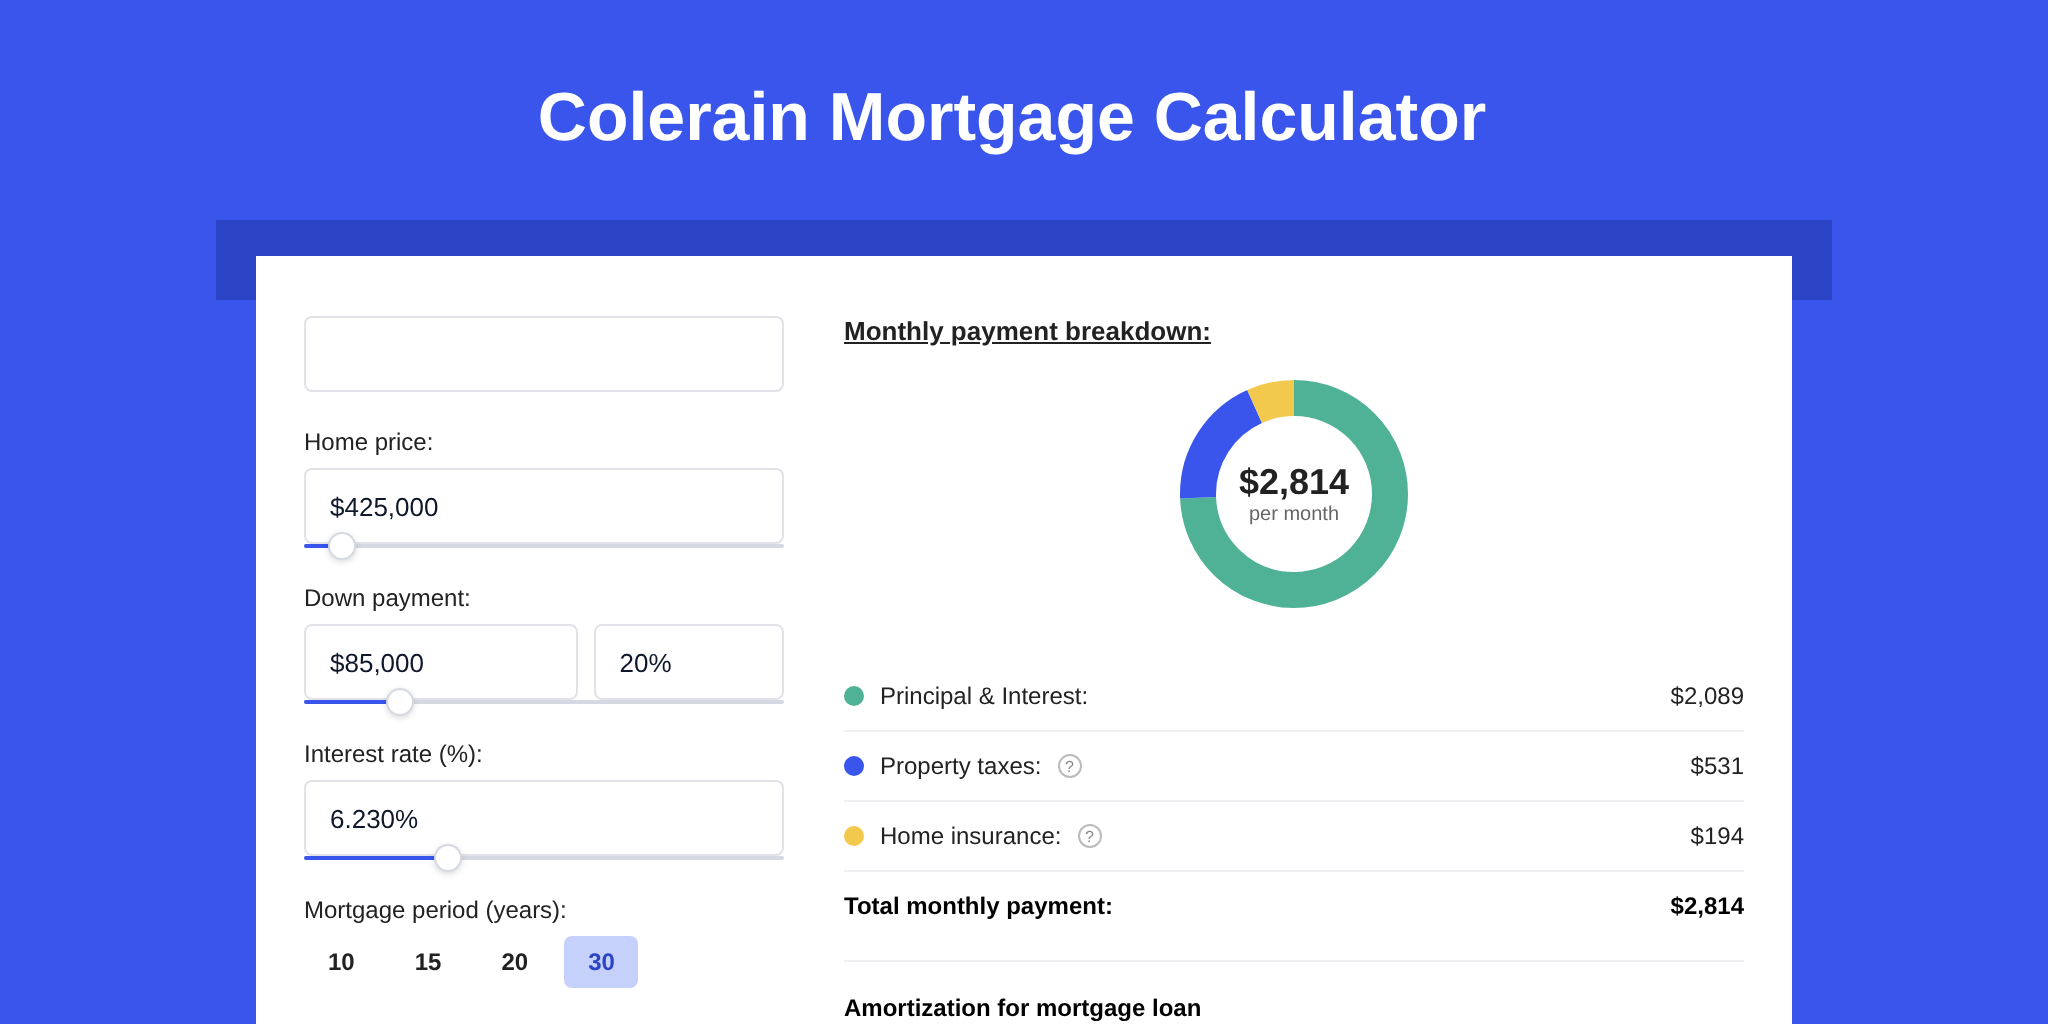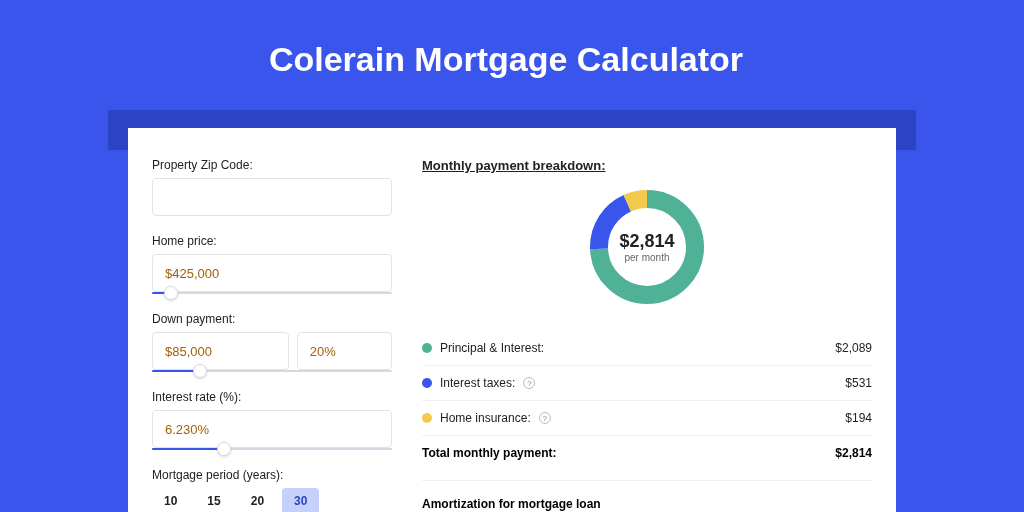--- a/index.html
+++ b/index.html
@@ -4,21 +4,21 @@
 <style>
 * { margin: 0; padding: 0; box-sizing: border-box; font-family: -apple-system, BlinkMacSystemFont, "Segoe UI", Arial, sans-serif; }
 body { background: #3955eb; width: 1024px; height: 512px; overflow: hidden; }
 .outer { width: 1024px; height: 512px; position: relative; }
 .page-title { color: #fff; font-size: 34px; font-weight: 700; text-align: center; padding: 40px 12px 28px 0; }
 .dark-band { position: absolute; top: 110px; left: 108px; right: 108px; height: 40px; background: #2b44c5; }
 .panel { position: absolute; top: 128px; left: 128px; right: 128px; bottom: 0; background: #fff; padding: 30px 24px; display: flex; gap: 30px; }
 .form-col { width: 240px; flex-shrink: 0; }
 .results-col { flex: 1; }
 .label { font-size: 12px; color: #222; margin-bottom: 6px; }
-.input { width: 100%; height: 38px; border: 1px solid #e1e3e8; border-radius: 4px; padding: 0 12px; font-size: 13px; color: #a16207; }
+.input { width: 100%; height: 38px; border: 1px solid #e1e3e8; border-radius: 4px; padding: 0 12px; font-size: 13px; color: #0f172a; }
 .slider-track { height: 2px; background: #d6d9e3; position: relative; border-radius: 1px; margin-bottom: 18px; }
 .slider-fill { position: absolute; left: 0; top: 0; height: 2px; background: #3955eb; border-radius: 1px; }
 .slider-thumb { position: absolute; width: 14px; height: 14px; background: #fff; border: 1px solid #d6d9e3; border-radius: 50%; top: -6px; box-shadow: 0 1px 3px rgba(0,0,0,.15); }
 .row { display: flex; gap: 8px; }
 .row .input:first-child { flex: 1.6; }
 .row .input:last-child { flex: 1; }
 .period-btns { display: flex; gap: 6px; margin-bottom: 22px; }
 .period-btn { padding: 6px 12px; font-size: 12px; font-weight: 600; color: #222; border-radius: 4px; cursor: pointer; }
 .period-btn.active { background: #c5d1fb; color: #2b44c5; }
 .section-title { font-size: 13px; font-weight: 700; color: #222; margin-bottom: 14px; text-decoration: underline; }
@@ -42,21 +42,20 @@
 <body>
 
 <div class="outer">
   <div class="page-title">Colerain Mortgage Calculator</div>
   <div class="dark-band"></div>
 
   <div class="panel">
 
     <div class="form-col">
 
-      <div class="label">Property Zip Code:</div>
       <input class="input" value="" style="">
       <div style="height:18px"></div>
 
       <div class="label">Home price:</div>
       <input class="input" value="$425,000" style="">
       <div class="slider-track">
         <div class="slider-fill" id="fill-hp" style="width: 8%;"></div>
         <div class="slider-thumb" id="thumb-hp" style="left: calc(8% - 7px);"></div>
       </div>
 
@@ -109,21 +108,21 @@
           <div class="legend-row">
             <div class="legend-left">
               <span class="legend-dot" style="background: rgb(79, 177, 150);"></span>
               <span>Principal &amp; Interest:</span>
             </div>
             <span class="legend-amount">$2,089</span>
           </div>
           <div class="legend-row">
             <div class="legend-left">
               <span class="legend-dot" style="background: rgb(57, 85, 235);"></span>
-              <span>Interest taxes:</span>
+              <span>Property taxes:</span>
               <span class="info-icon">?</span>
             </div>
             <span class="legend-amount">$531</span>
           </div>
           <div class="legend-row">
             <div class="legend-left">
               <span class="legend-dot" style="background: rgb(243, 201, 77);"></span>
               <span>Home insurance:</span>
               <span class="info-icon">?</span>
             </div>

